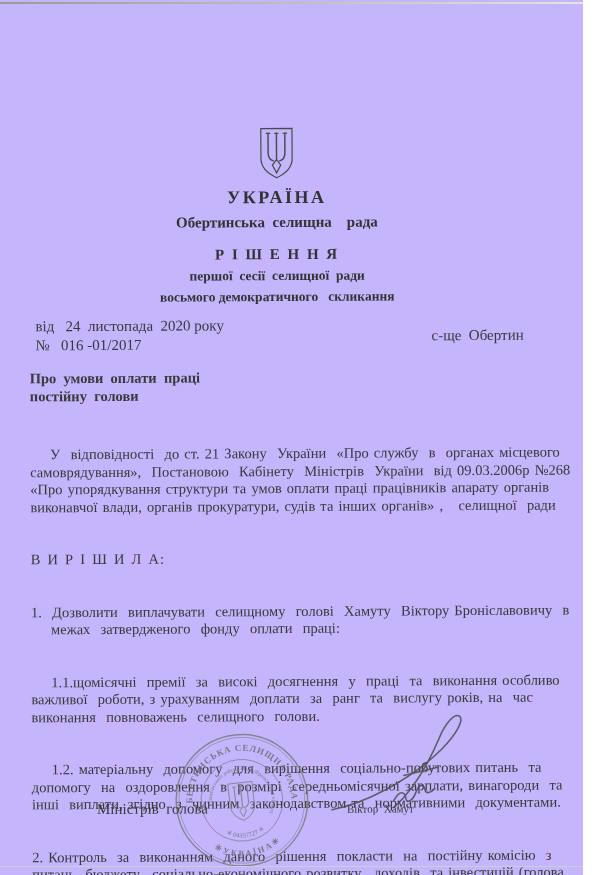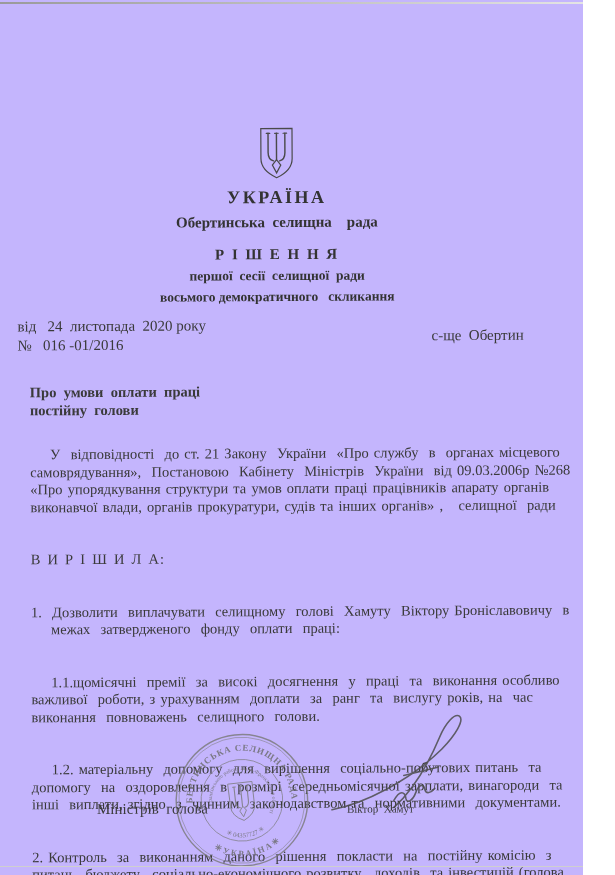--- a/index.html
+++ b/index.html
@@ -15,25 +15,25 @@
 
   
   .header{position:absolute;top:126px;left:0;width:556px;text-align:center;color:#333;}
   .emblem{display:inline-block;}
   .country{font-size:18px;font-weight:bold;letter-spacing:2.5px;margin-top:3px;white-space:pre;}
   .council{font-size:15px;font-weight:bold;margin-top:6px;white-space:pre;}
   .doctype{font-size:15px;font-weight:bold;letter-spacing:2px;margin-top:15px;white-space:pre;}
   .session{font-size:13.5px;font-weight:bold;line-height:17px;margin-top:4px;white-space:pre;}
 
   
-  .meta-left{position:absolute;left:18px;top:316px;font-size:15px;line-height:19px;white-space:pre;}
+  .meta-left{position:absolute;left:36px;top:316px;font-size:15px;line-height:19px;white-space:pre;}
   .meta-place{position:absolute;left:432px;top:328px;font-size:15px;white-space:pre;}
 
   
-  .subject{position:absolute;left:30px;top:382px;font-size:14.5px;font-weight:bold;line-height:18px;white-space:pre;}
+  .subject{position:absolute;left:30px;top:368px;font-size:14.5px;font-weight:bold;line-height:18px;white-space:pre;}
 
   
   .docbody{position:absolute;left:30px;top:410px;width:548px;font-size:14.5px;line-height:17.5px;
     white-space:pre-wrap;word-spacing:1.5px;}
   .docbody p{margin:0;}
   .intro{text-indent:20px;}
   .resolved{letter-spacing:1px;}
   .item-1{padding-left:20px;text-indent:-20px;}
   .item-1-1,.item-1-2{text-indent:20px;}
 
@@ -77,21 +77,21 @@
       <svg class="emblem" width="40" height="54" viewBox="-30 -44 60 90">
         <use href="#trident" class="trident-use" stroke="#4a4a4a"></use>
       </svg>
       <div class="country">УКРАЇНА</div>
       <div class="council">Обертинська  селищна    рада</div>
       <div class="doctype">Р І Ш Е Н Н Я</div>
       <div class="session">першої  сесії  селищної  ради</div>
       <div class="session">восьмого демократичного   скликання</div>
     </div>
 
-    <div class="meta-left"><span>від   24  листопада  2020 року</span><br><span>№   016 -01/2016</span></div>
+    <div class="meta-left"><span>від   24  листопада  2020 року</span><br><span>№   016 -01/2017</span></div>
     <div class="meta-place">с-ще  Обертин</div>
 
     <div class="subject"><span>Про  умови  оплати  праці</span><br><span>постійну  голови</span></div>
 
     <div class="docbody">
       <p class="intro">У  відповідності  до ст. 21 Закону  України  «Про службу  в  органах місцевого самоврядування»,  Постановою  Кабінету  Міністрів  України  від 09.03.2006р №268 «Про упорядкування структури та умов оплати праці працівників апарату органів виконавчої влади, органів прокуратури, судів та інших органів» ,   селищної  ради</p>
       <p class="resolved">В И Р І Ш И Л А:</p>
       <p class="item-1">1.  Дозволити  виплачувати  селищному  голові  Хамуту  Віктору Броніславовичу  в  межах  затвердженого  фонду  оплати  праці:</p>
       <p class="item-1-1">1.1.щомісячні  премії  за  високі  досягнення  у  праці  та  виконання особливо  важливої  роботи, з урахуванням  доплати  за  ранг  та  вислугу років, на  час  виконання  повноважень  селищного  голови.</p>
       <p class="item-1-2">1.2. матеріальну  допомогу  для  вирішення  соціально-побутових питань  та  допомогу  на  оздоровлення  в  розмірі  середньомісячної зарплати, винагороди  та  інші  виплати, згідно  з  чинним  законодавством та  нормативними  документами.</p>

